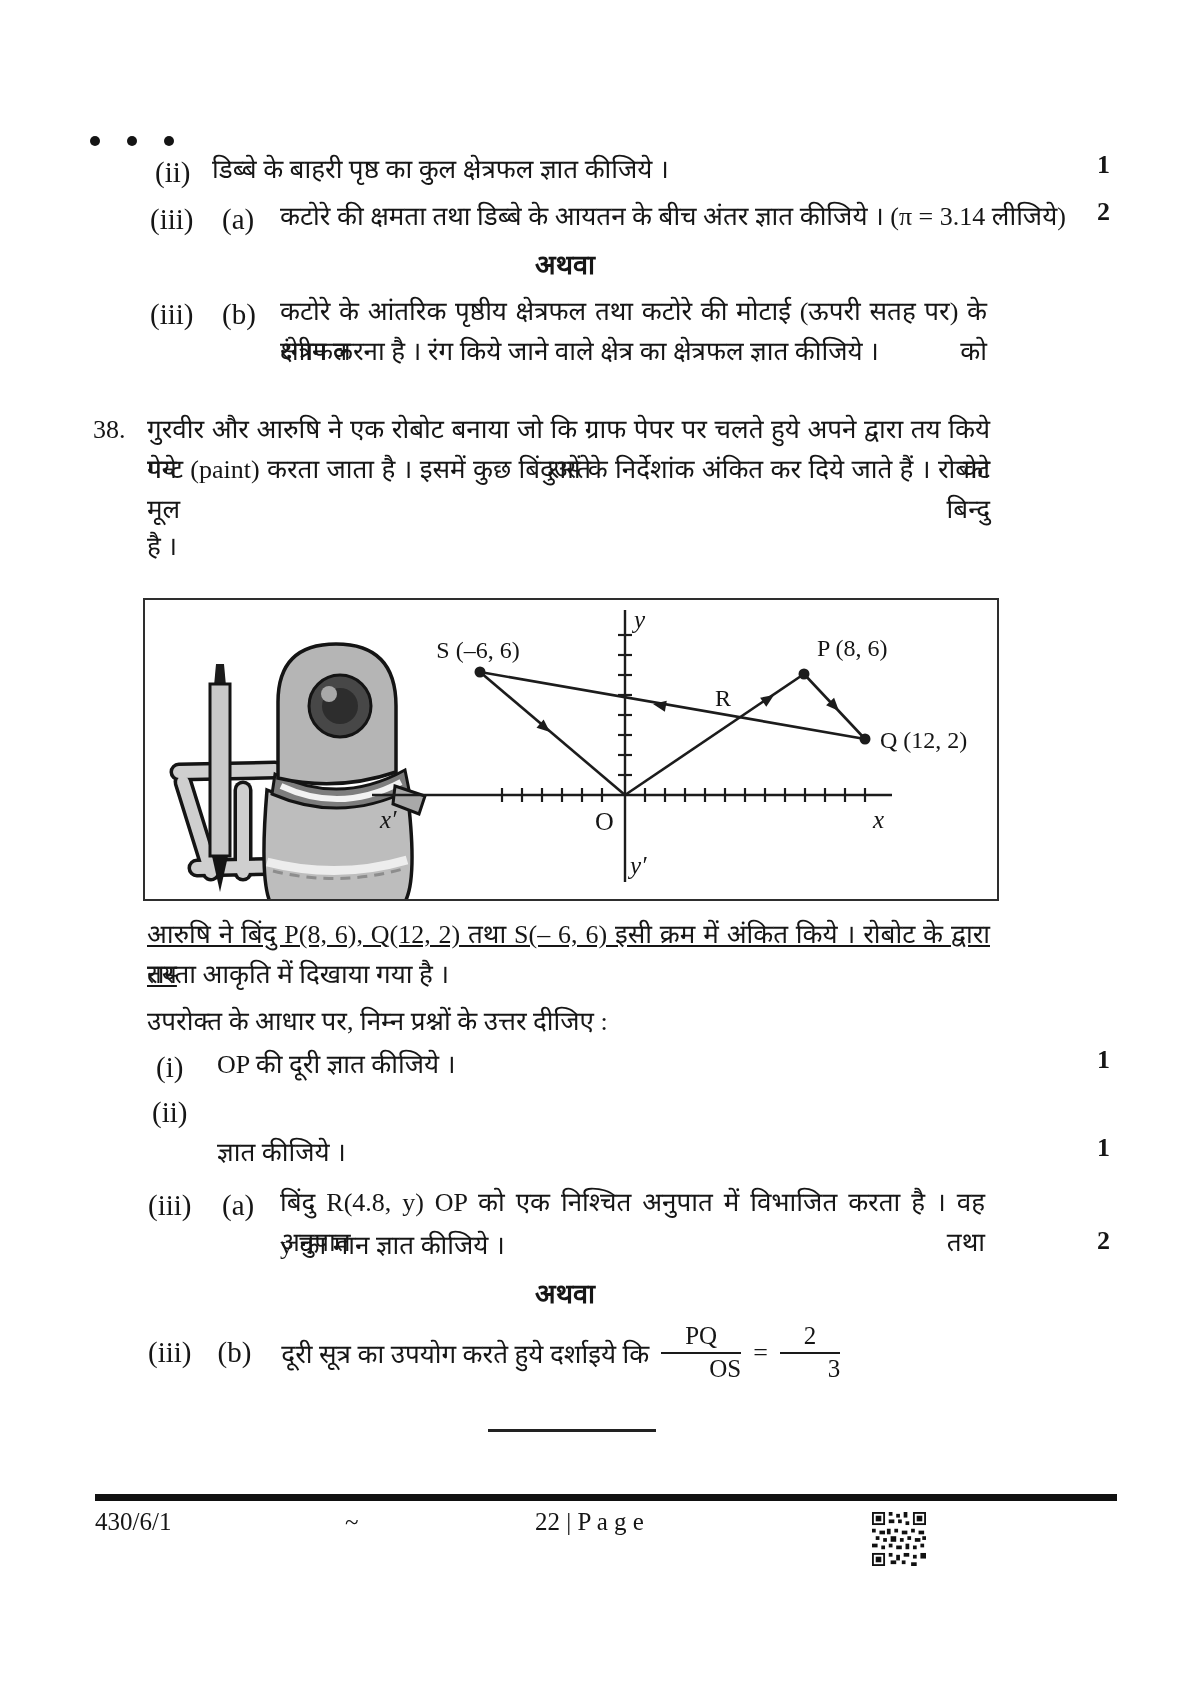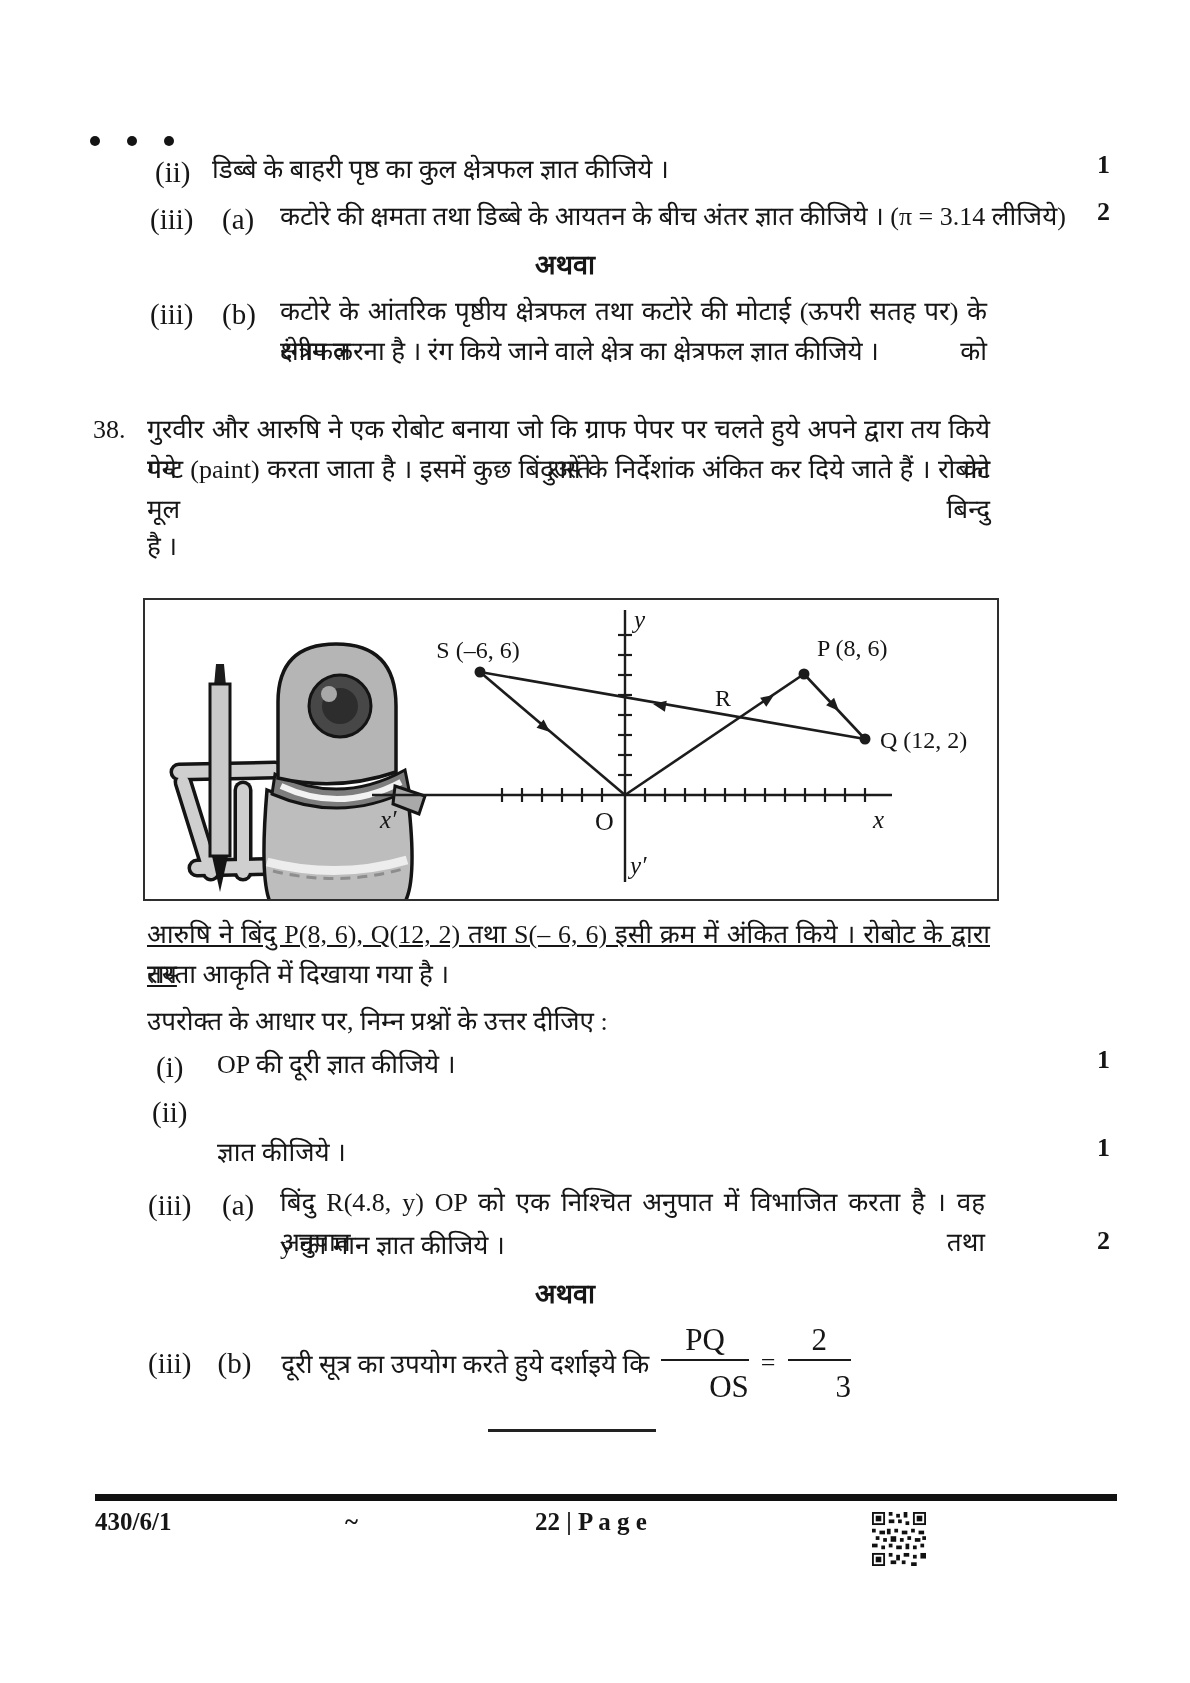--- a/index.html
+++ b/index.html
@@ -15,26 +15,26 @@
   .hline{font-size:26px;line-height:40px;white-space:nowrap;}
   .hblock{font-size:26px;line-height:40px;}
   .jline{text-align:justify;text-align-last:justify;}
   .qlabel{font-size:29px;}
   .mark{font-weight:bold;font-size:26px;width:52px;text-align:right;}
   .orword{font-weight:bold;font-size:27px;text-align:center;width:850px;}
   .dots{display:flex;gap:27px;}
   .dots i{width:10px;height:10px;border-radius:50%;background:#141414;display:block;}
   .figbox{border:2px solid #2e2e2e;background:#fff;}
   .fraceq{display:flex;align-items:center;gap:12px;font-size:26px;}
-  .frac{display:inline-block;text-align:center;font-size:31px;line-height:1.15;}
+  .frac{display:inline-block;text-align:center;font-size:25px;line-height:1.15;}
   .frac .num{display:block;border-bottom:2.4px solid #1a1a1a;padding:0 5px 1px;}
-  .frac .den{display:block;padding-top:8px;margin-left:48px;}
+  .frac .den{display:block;padding-top:1px;margin-left:48px;}
   .rule-thick{background:#111;}
   .rule-short{background:#222;}
-  .footer-text{font-weight:bold;font-size:25px;white-space:nowrap;}
+  .footer-text{font-weight:normal;font-size:25px;white-space:nowrap;}
 </style>
 </head>
 <body>
 
 <div class="page">
 
   <div class="abs dots" style="left:90px;top:136px;">
     <i></i>
     <i></i>
     <i></i>

